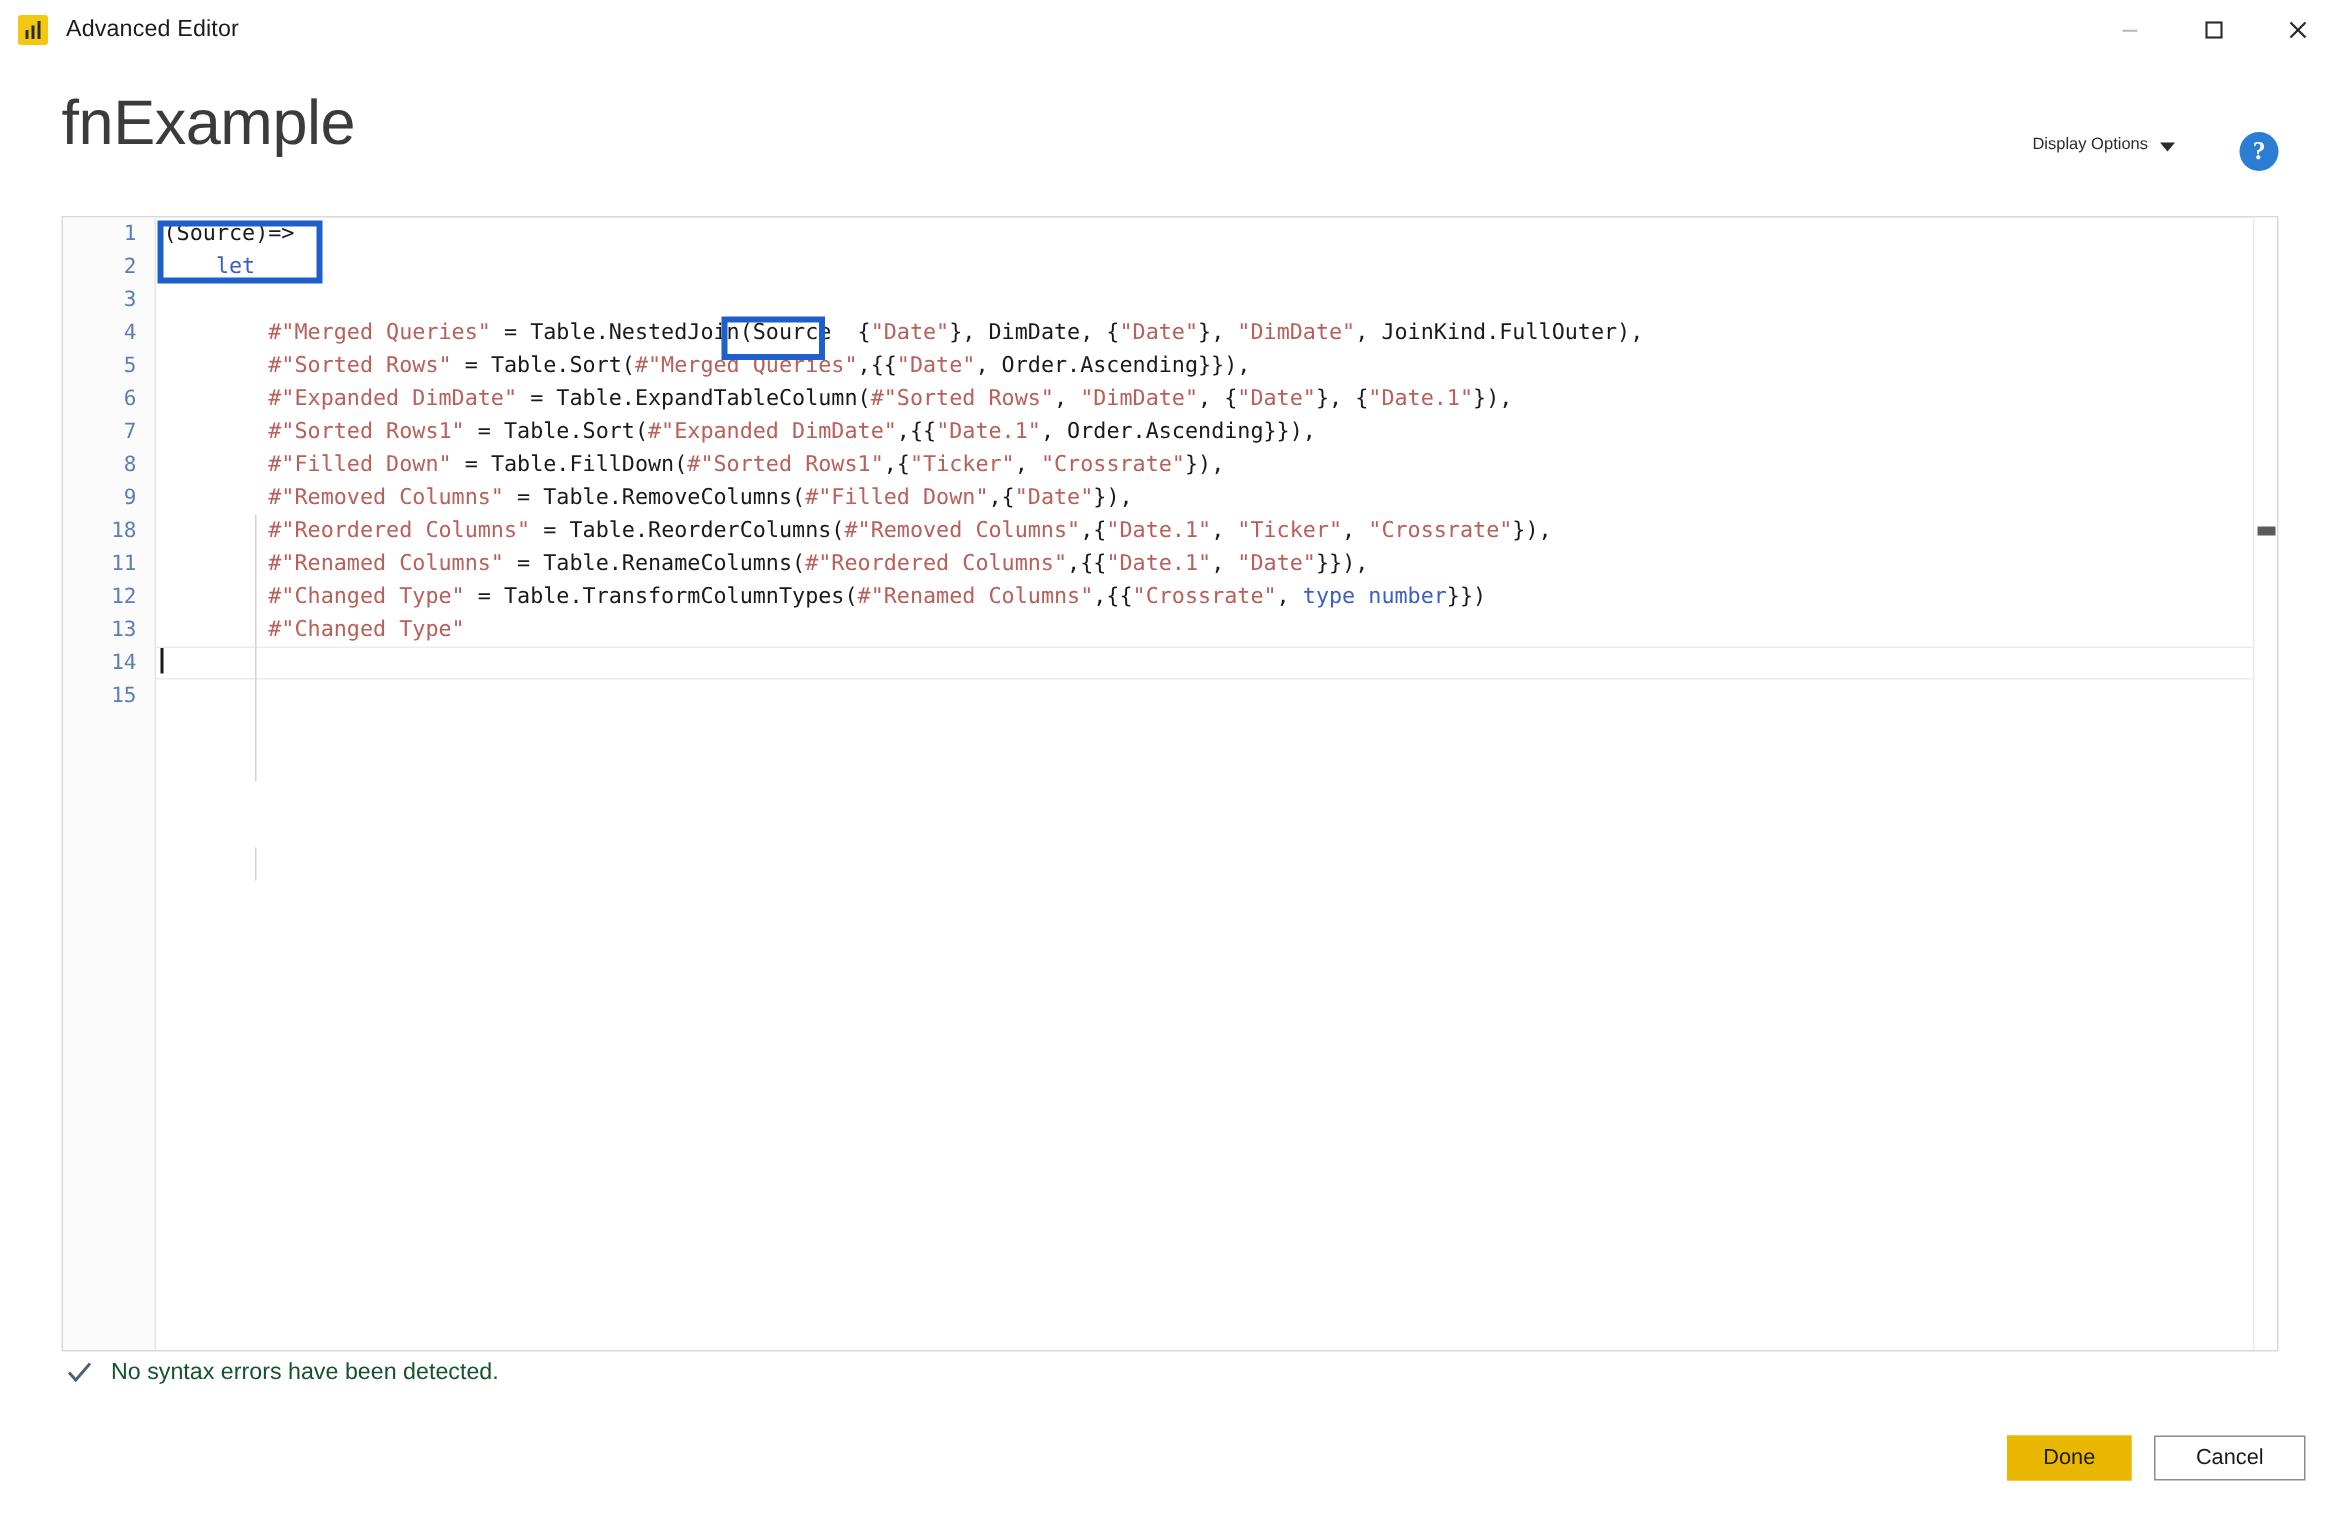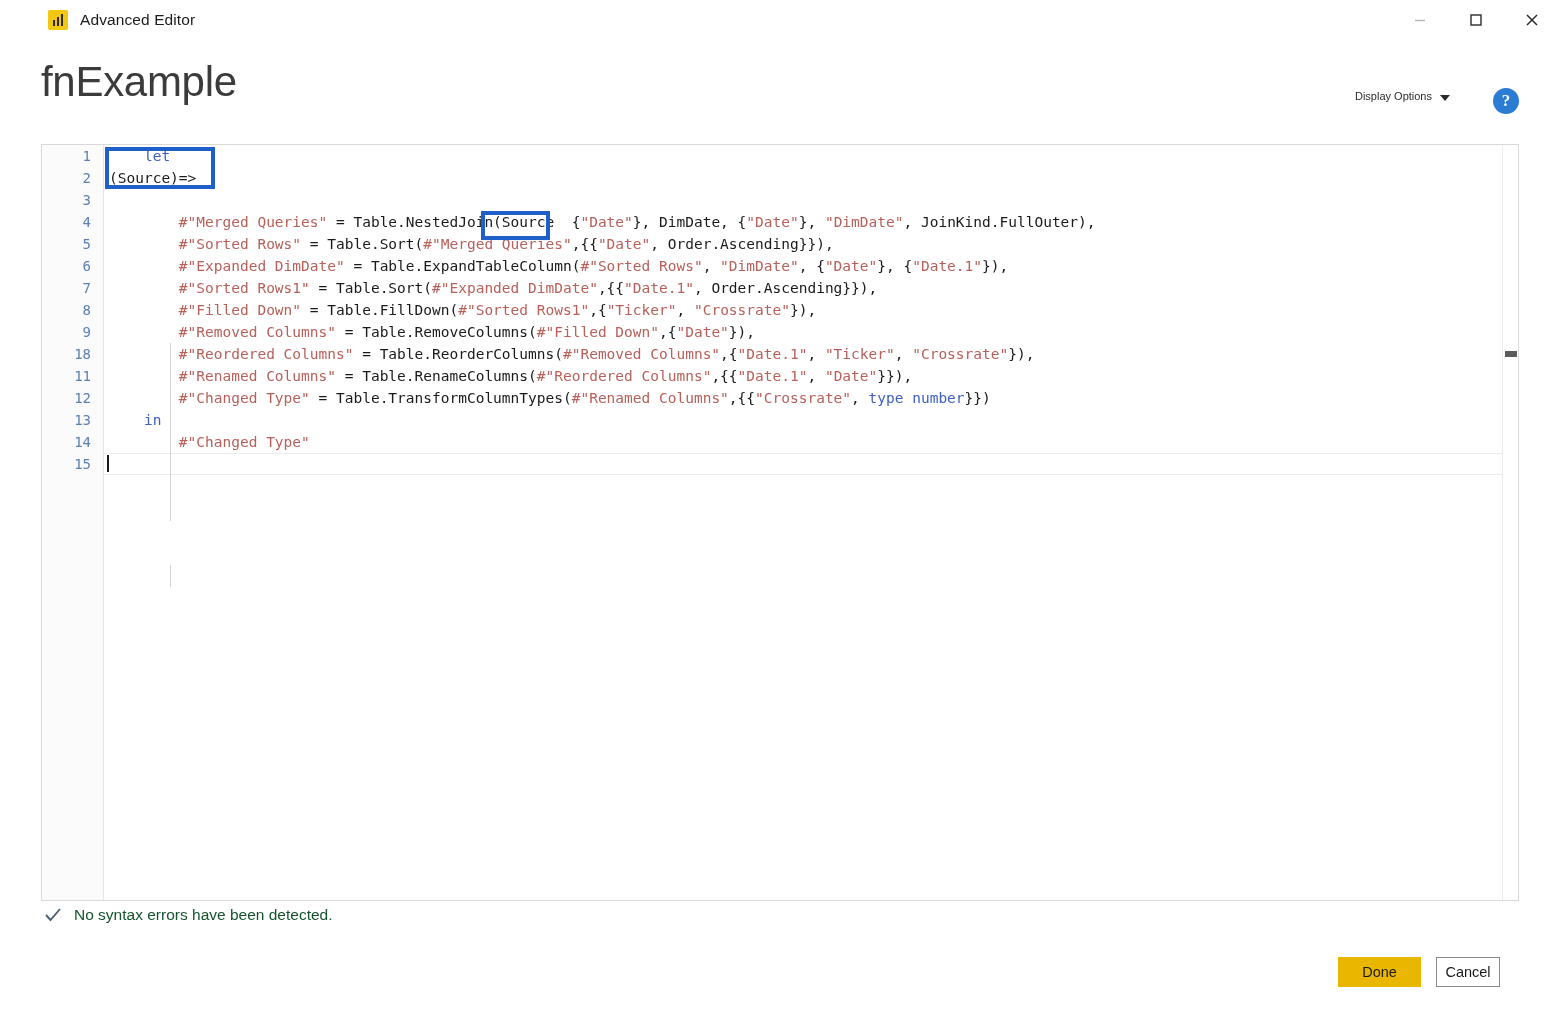--- a/index.html
+++ b/index.html
@@ -9,21 +9,21 @@
     background: #ffffff;
     font-family: "Liberation Sans", sans-serif;
     overflow: hidden;
   }
 
   
   .titlebar {
     position: absolute; top: 0; left: 0;
     width: 1560px; height: 40px;
     background: #ffffff;
-    display: flex; align-items: center; padding-left: 36px;
+    display: flex; align-items: center;
   }
   .app-icon {
     width: 20px; height: 20px;
     margin-left: 12px;
     background: #f2c811;
     border-radius: 2px;
     position: relative;
     display: flex; align-items: flex-end; justify-content: center;
     gap: 1.5px;
     padding-bottom: 4px;
@@ -213,21 +213,21 @@
   }
   .btn-done {
     left: 1338px; top: 0;
     width: 83px;
     background: #eab700;
     color: #1a1a1a;
     border: 1px solid #eab700;
   }
   .btn-cancel {
     left: 1436px; top: 0;
-    width: 64px;
+    width: 101px;
     background: #ffffff;
     color: #1a1a1a;
     border: 1px solid #8c8c8c;
   }
 </style>
 </head>
 <body>
 
 <div class="titlebar">
   <div class="app-icon">
@@ -279,33 +279,32 @@
     <div class="ln">9</div>
     <div class="ln">18</div>
     <div class="ln">11</div>
     <div class="ln">12</div>
     <div class="ln">13</div>
     <div class="ln">14</div>
     <div class="ln">15</div>
   </div>
 
   <div class="code-area">
+    <div class="cl"><span>(Source)=&gt;</span></div>
     <div class="cl"><span class="s-kw">    let</span></div>
-    <div class="cl"><span>(Source)=&gt;</span></div>
     <div class="cl"><span></span></div>
     <div class="cl">        <span class="s-str">#"Merged Queries"</span> = Table.NestedJoin(Source  {<span class="s-str">"Date"</span>}, DimDate, {<span class="s-str">"Date"</span>}, <span class="s-str">"DimDate"</span>, JoinKind.FullOuter),</div>
     <div class="cl">        <span class="s-str">#"Sorted Rows"</span> = Table.Sort(<span class="s-str">#"Merged Queries"</span>,{{<span class="s-str">"Date"</span>, Order.Ascending}}),</div>
     <div class="cl">        <span class="s-str">#"Expanded DimDate"</span> = Table.ExpandTableColumn(<span class="s-str">#"Sorted Rows"</span>, <span class="s-str">"DimDate"</span>, {<span class="s-str">"Date"</span>}, {<span class="s-str">"Date.1"</span>}),</div>
     <div class="cl">        <span class="s-str">#"Sorted Rows1"</span> = Table.Sort(<span class="s-str">#"Expanded DimDate"</span>,{{<span class="s-str">"Date.1"</span>, Order.Ascending}}),</div>
     <div class="cl">        <span class="s-str">#"Filled Down"</span> = Table.FillDown(<span class="s-str">#"Sorted Rows1"</span>,{<span class="s-str">"Ticker"</span>, <span class="s-str">"Crossrate"</span>}),</div>
     <div class="cl">        <span class="s-str">#"Removed Columns"</span> = Table.RemoveColumns(<span class="s-str">#"Filled Down"</span>,{<span class="s-str">"Date"</span>}),</div>
     <div class="cl">        <span class="s-str">#"Reordered Columns"</span> = Table.ReorderColumns(<span class="s-str">#"Removed Columns"</span>,{<span class="s-str">"Date.1"</span>, <span class="s-str">"Ticker"</span>, <span class="s-str">"Crossrate"</span>}),</div>
     <div class="cl">        <span class="s-str">#"Renamed Columns"</span> = Table.RenameColumns(<span class="s-str">#"Reordered Columns"</span>,{{<span class="s-str">"Date.1"</span>, <span class="s-str">"Date"</span>}}),</div>
     <div class="cl">        <span class="s-str">#"Changed Type"</span> = Table.TransformColumnTypes(<span class="s-str">#"Renamed Columns"</span>,{{<span class="s-str">"Crossrate"</span>, <span class="s-kw">type number</span>}})</div>
-    <div class="cl"><span class="s-kw">    in</span></div>
     <div class="cl">        <span class="s-str">#"Changed Type"</span></div>
     <div class="cl active"><span class="caret-bar"></span></div>
   </div>
 
   <div class="indent-guide"></div>
   <div class="indent-guide2"></div>
 
   <div class="hl-box hl-source-sig"></div>
   <div class="hl-box hl-source-ref"></div>
 

